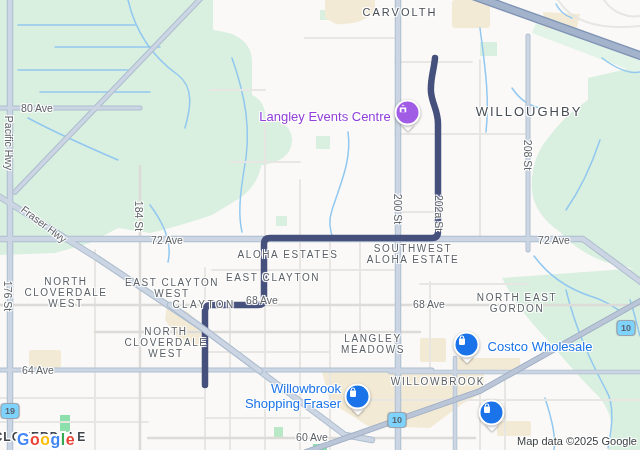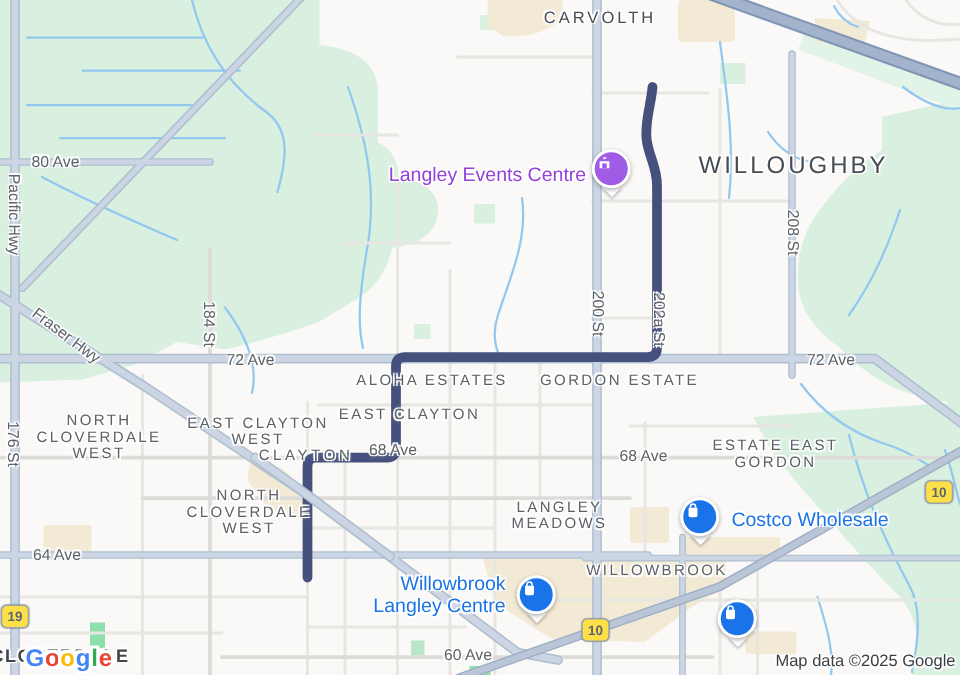--- a/index.html
+++ b/index.html
@@ -16,21 +16,21 @@
   .bigcity{font-size:12px;font-weight:bold;letter-spacing:1px;color:#3f454b;z-index:4;}
   .poi{font-size:13px;z-index:5;}
   .poi.blue{color:#1a73e8;}
   .poi.purple{color:#9141d9;}
   .pin{position:absolute;z-index:6;width:27px;height:33px;transform:translate(-50%,-44%);}
   .pin .tail{position:absolute;left:50%;bottom:3px;width:9px;height:9px;margin-left:-4.5px;
              background:#fff;transform:rotate(45deg);box-shadow:1px 1px 2px rgba(0,0,0,.25);}
   .pin .circle{position:absolute;left:0;top:0;width:22px;height:22px;border-radius:50%;
                border:2.5px solid #fff;box-shadow:0 1px 3px rgba(0,0,0,.35);
                display:flex;align-items:center;justify-content:center;}
-  .shield{position:absolute;z-index:3;width:17px;height:14px;background:#fde047;border:1px solid #98a1ac;
+  .shield{position:absolute;z-index:3;width:17px;height:14px;background:#7dd3fc;border:1px solid #98a1ac;
           border-radius:4px;font-size:9px;font-weight:bold;color:#5b6470;display:flex;align-items:center;
           justify-content:center;transform:translate(-50%,-50%);box-shadow:0 0 1px rgba(0,0,0,.2);}
   .logo{position:absolute;left:17px;bottom:1px;z-index:7;font-size:16px;font-weight:bold;letter-spacing:.5px;
         text-shadow:-2px -2px 0 #fff,2px -2px 0 #fff,-2px 2px 0 #fff,2px 2px 0 #fff,0 2px 0 #fff,0 -2px 0 #fff,2px 0 0 #fff,-2px 0 0 #fff;}
   .attr{position:absolute;right:3px;bottom:3px;z-index:7;font-size:11px;color:#3c4043;
         text-shadow:-1px -1px 0 #fff,1px -1px 0 #fff,-1px 1px 0 #fff,1px 1px 0 #fff;}
 </style>
 </head>
 <body>
 
@@ -162,43 +162,44 @@
 
     <g fill="none" stroke-linecap="round" stroke-linejoin="round">
       <path d="M170,305 L205,330 L260,371" stroke="#aebecf" stroke-width="6.5"></path>
       <path d="M170,305 L205,330 L260,371" stroke="#cbd5e3" stroke-width="4.5"></path>
     </g>
   </svg>
 
   <div class="lbl bigcity" style="left:40px;top:437px">CLOVERDALE</div>
 
   <div class="lbl city" style="left:400px;top:12px">CARVOLTH</div>
-  <div class="lbl city" style="left:529px;top:111px;font-size:16px">WILLOUGHBY</div>
+  <div class="lbl city" style="left:529px;top:111px;font-size:13px">WILLOUGHBY</div>
   <div class="lbl area" style="left:288px;top:254px">ALOHA ESTATES</div>
   <div class="lbl area" style="left:413px;top:254px">
-    <div>GORDON ESTATE</div>
+    <div>SOUTHWEST</div>
+    <div>ALOHA ESTATE</div>
   </div>
   <div class="lbl area" style="left:273px;top:277px">EAST CLAYTON</div>
   <div class="lbl area" style="left:172px;top:288px">
     <div>EAST CLAYTON</div>
     <div>WEST</div>
   </div>
   <div class="lbl area" style="left:204px;top:304px;letter-spacing:2.4px">CLAYTON</div>
   <div class="lbl area" style="left:66px;top:292px">
     <div>NORTH</div>
     <div>CLOVERDALE</div>
     <div>WEST</div>
   </div>
   <div class="lbl area" style="left:166px;top:342px">
     <div>NORTH</div>
     <div>CLOVERDALE</div>
     <div>WEST</div>
   </div>
   <div class="lbl area" style="left:517px;top:303px">
-    <div>ESTATE EAST</div>
+    <div>NORTH EAST</div>
     <div>GORDON</div>
   </div>
   <div class="lbl area" style="left:373px;top:344px">
     <div>LANGLEY</div>
     <div>MEADOWS</div>
   </div>
   <div class="lbl area" style="left:438px;top:381px">WILLOWBROOK</div>
 
   <div class="lbl street" style="left:37px;top:108px">80 Ave</div>
   <div class="lbl street" style="left:167px;top:240px">72 Ave</div>
@@ -216,21 +217,21 @@
   <div class="lbl street" style="left:44px;top:224px;transform:translate(-50%,-50%) rotate(37deg)">Fraser Hwy</div>
 
   <div class="shield" style="left:10px;top:411px">19</div>
   <div class="shield" style="left:397px;top:420px">10</div>
   <div class="shield" style="left:626px;top:328px">10</div>
 
   <div class="lbl poi blue" style="left:540px;top:346px">Costco Wholesale</div>
   <div class="lbl poi purple" style="left:325px;top:116px">Langley Events Centre</div>
   <div class="lbl poi blue l2" style="left:293px;top:396px;text-align:right">
     <div>Willowbrook</div>
-    <div>Langley Centre</div>
+    <div>Shopping Fraser</div>
   </div>
 
   <div class="pin" style="left:408px;top:114px">
     <div class="tail"></div>
     <div class="circle" style="background:#a15ce6">
       <svg width="13" height="13" viewBox="0 0 14 14">
           <path d="M3.5 11.5 V6.5 h7 V11.5 Z M6.3 6.5 V3.2 l2.6 1 -2.6 1" fill="#fff"></path>
           <rect x="5.4" y="8" width="3.2" height="3.5" fill="#a15ce6"></rect>
         </svg>
     </div>

